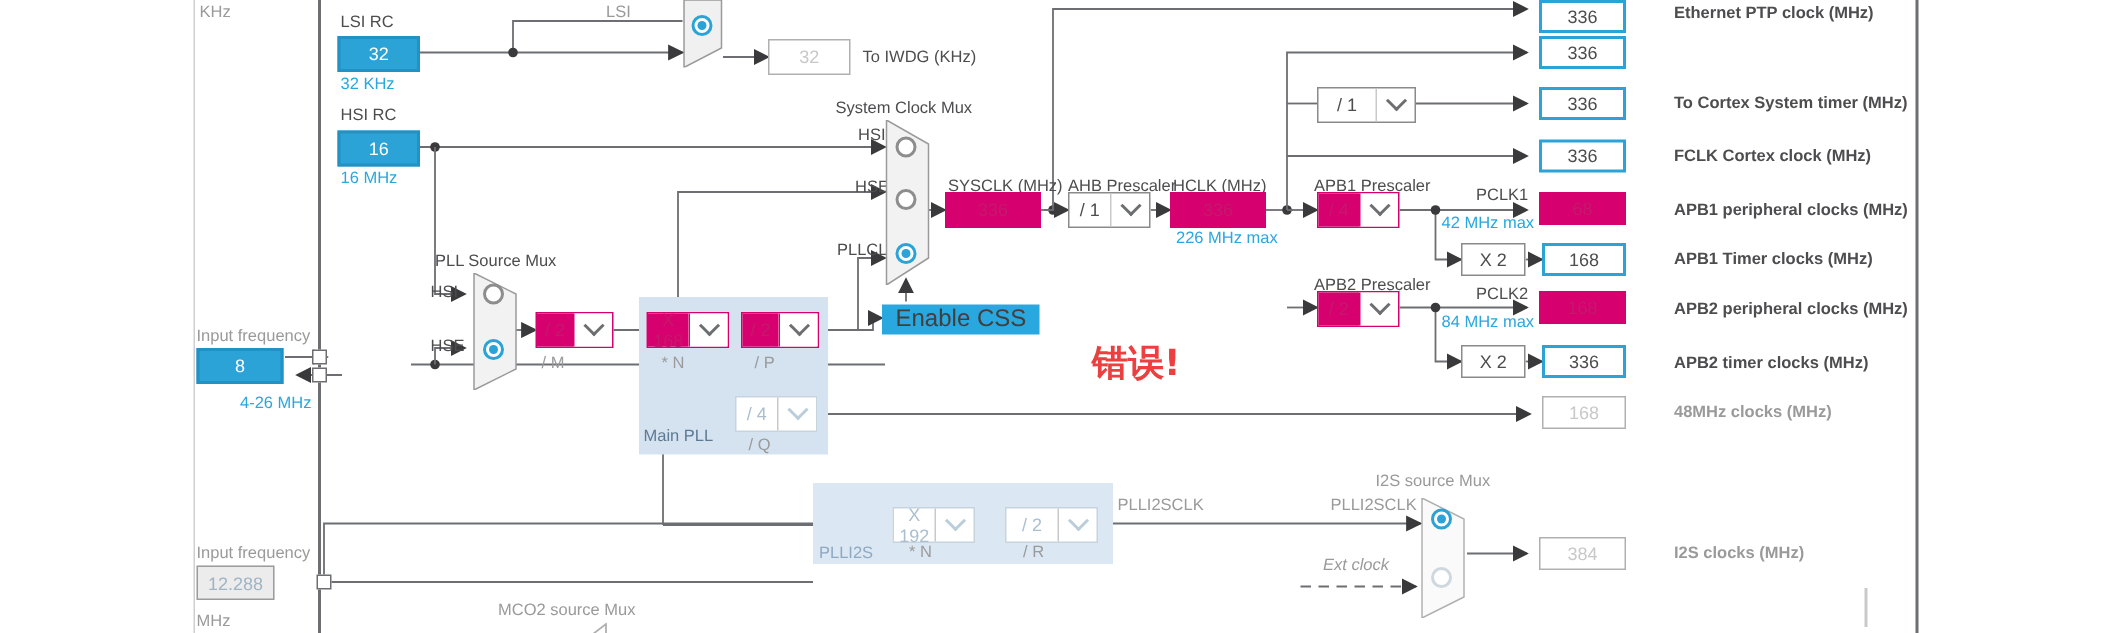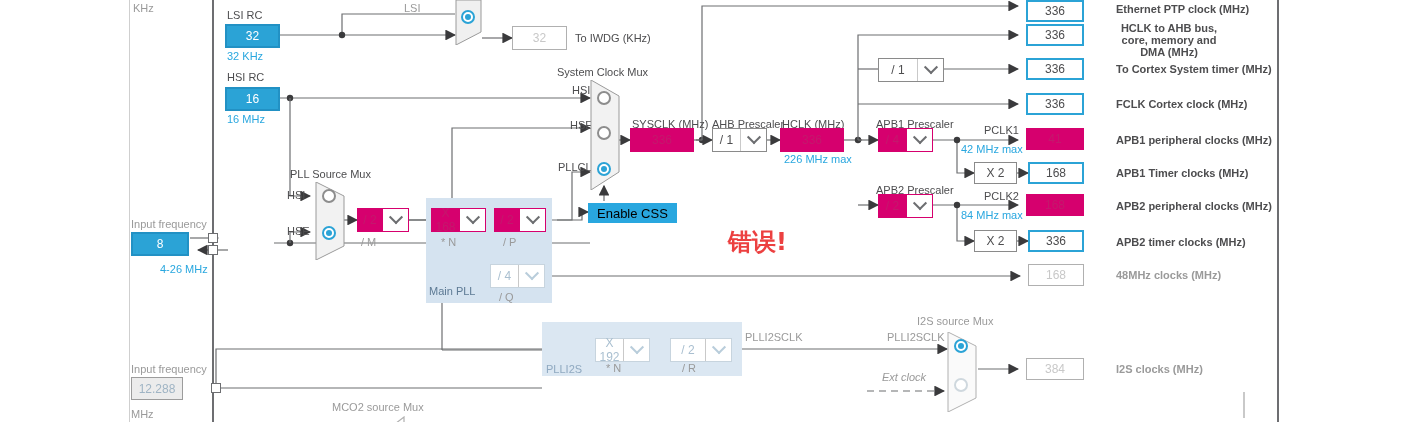--- a/index.html
+++ b/index.html
@@ -61,21 +61,21 @@
   .combo.faint { border:1px solid #c7d4de; }
   .combo.faint .val { color:#a9bfd0; }
   .combo.faint .arr::after { border-color:#b9cddb; }
 
   
   .panel { background:#d5e3f0; }
   .panel.soft { background:#dbe7f2; }
 
   
   .cssbtn {
-    background:#29a7df; color:#000000; font-size:13px;
+    background:#29a7df; color:#404040; font-size:16px;
     display:flex; align-items:center; justify-content:center;
     height:20px; padding:0 9px;
   }
 
   
   .radio {
     width:14px; height:14px; border-radius:50%;
     border:2px solid #8d8d8d; background:#ffffff;
     display:flex; align-items:center; justify-content:center;
   }
@@ -293,40 +293,39 @@
   </div>
 
   <div class="abs lbl dark" style="left:770px;top:118px;">HCLK (MHz)</div>
   <div class="abs box pink" style="left:768px;top:128px;width:64px;">336</div>
   <div class="abs lbl blue" style="left:772px;top:153px;">226 MHz max</div>
 
   <div class="abs box" style="left:1014px;top:0px;width:58px;height:22px;">336</div>
   <div class="abs lbl bold dark" style="left:1080px;top:3px;">Ethernet PTP clock (MHz)</div>
 
   <div class="abs box" style="left:1014px;top:24px;width:58px;height:22px;">336</div>
-  <div class="abs lbl bold dark w2" style="left:1080px;top:22px;">HCLK to AHB bus, core, memory and DMA (MHz)</div>
 
   <div class="abs combo" style="left:866px;top:58px;width:66px;">
     <div class="val">/ 1</div>
     <div class="arr"></div>
   </div>
   <div class="abs box" style="left:1014px;top:58px;width:58px;height:22px;">336</div>
   <div class="abs lbl bold dark" style="left:1080px;top:63px;">To Cortex System timer (MHz)</div>
 
   <div class="abs box" style="left:1014px;top:93px;width:58px;height:22px;">336</div>
   <div class="abs lbl bold dark" style="left:1080px;top:98px;">FCLK Cortex clock (MHz)</div>
 
   <div class="abs lbl dark" style="left:864px;top:118px;">APB1 Prescaler</div>
   <div class="abs combo pink" style="left:866px;top:128px;width:55px;">
     <div class="val">/ 4</div>
     <div class="arr"></div>
   </div>
   <div class="abs lbl dark" style="left:972px;top:124px;">PCLK1</div>
   <div class="abs lbl blue" style="left:949px;top:143px;">42 MHz max</div>
-  <div class="abs box pink" style="left:1014px;top:128px;width:58px;height:22px;">41</div>
+  <div class="abs box pink" style="left:1014px;top:128px;width:58px;height:22px;">68</div>
   <div class="abs lbl bold dark" style="left:1080px;top:134px;">APB1 peripheral clocks (MHz)</div>
 
   <div class="abs box plain" style="left:962px;top:162px;width:43px;height:22px;">X 2</div>
   <div class="abs box" style="left:1016px;top:162px;width:56px;height:22px;">168</div>
   <div class="abs lbl bold dark" style="left:1080px;top:167px;">APB1 Timer clocks (MHz)</div>
 
   <div class="abs lbl dark" style="left:864px;top:184px;">APB2 Prescaler</div>
   <div class="abs combo pink" style="left:866px;top:194px;width:55px;">
     <div class="val">/ 2</div>
     <div class="arr"></div>

